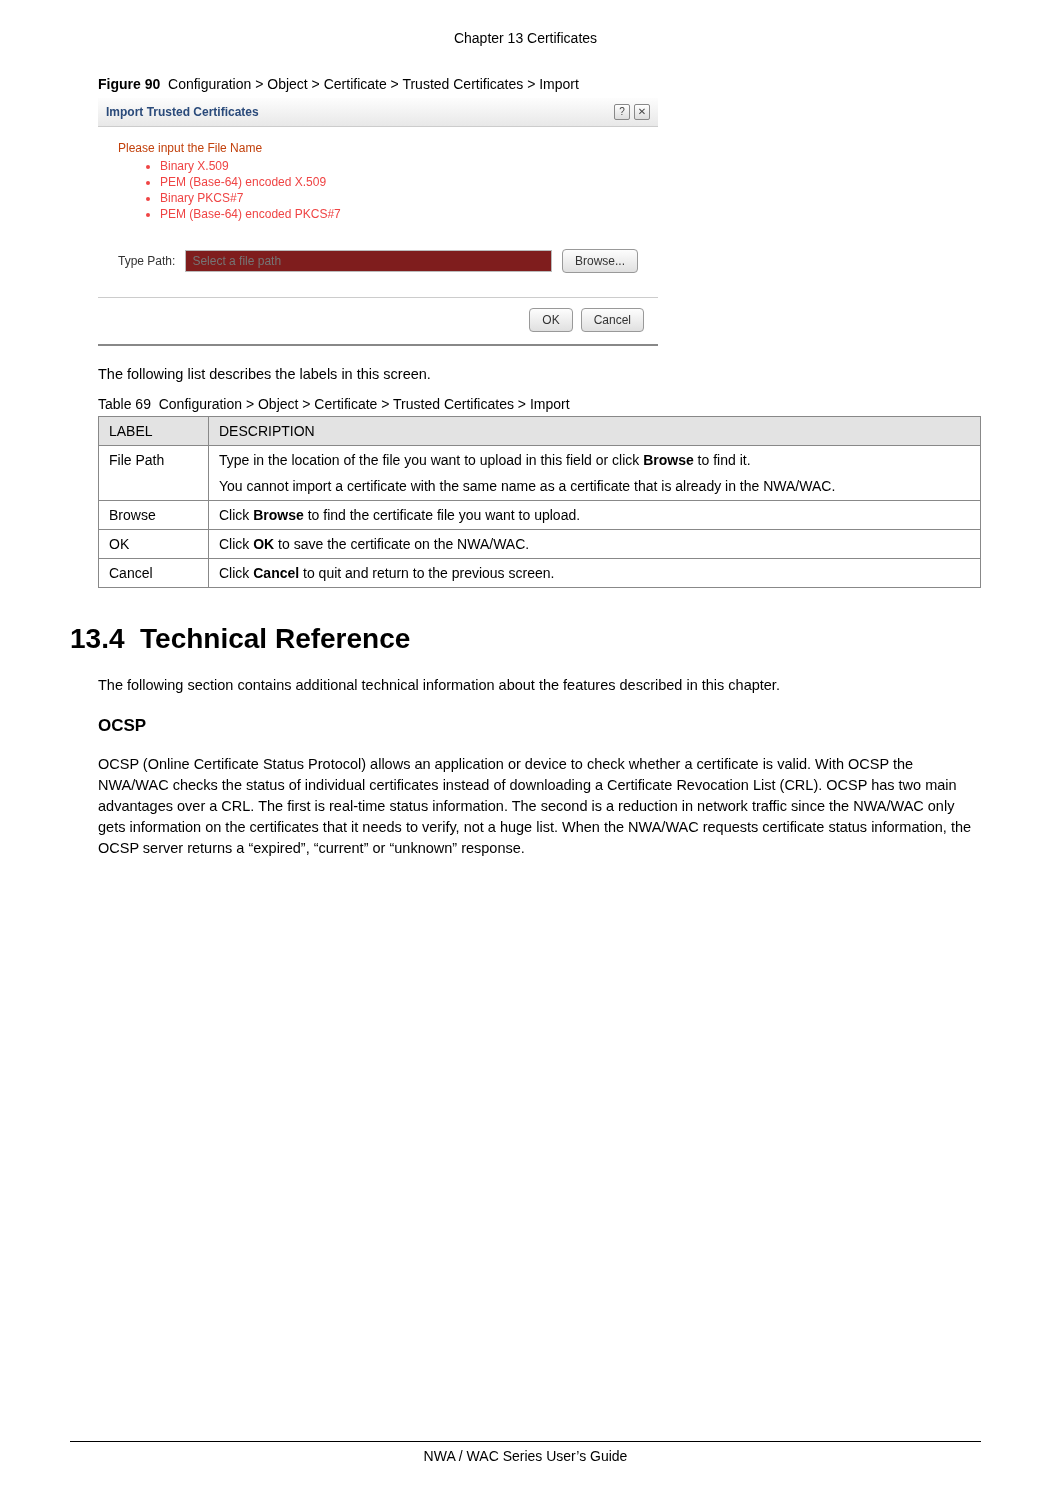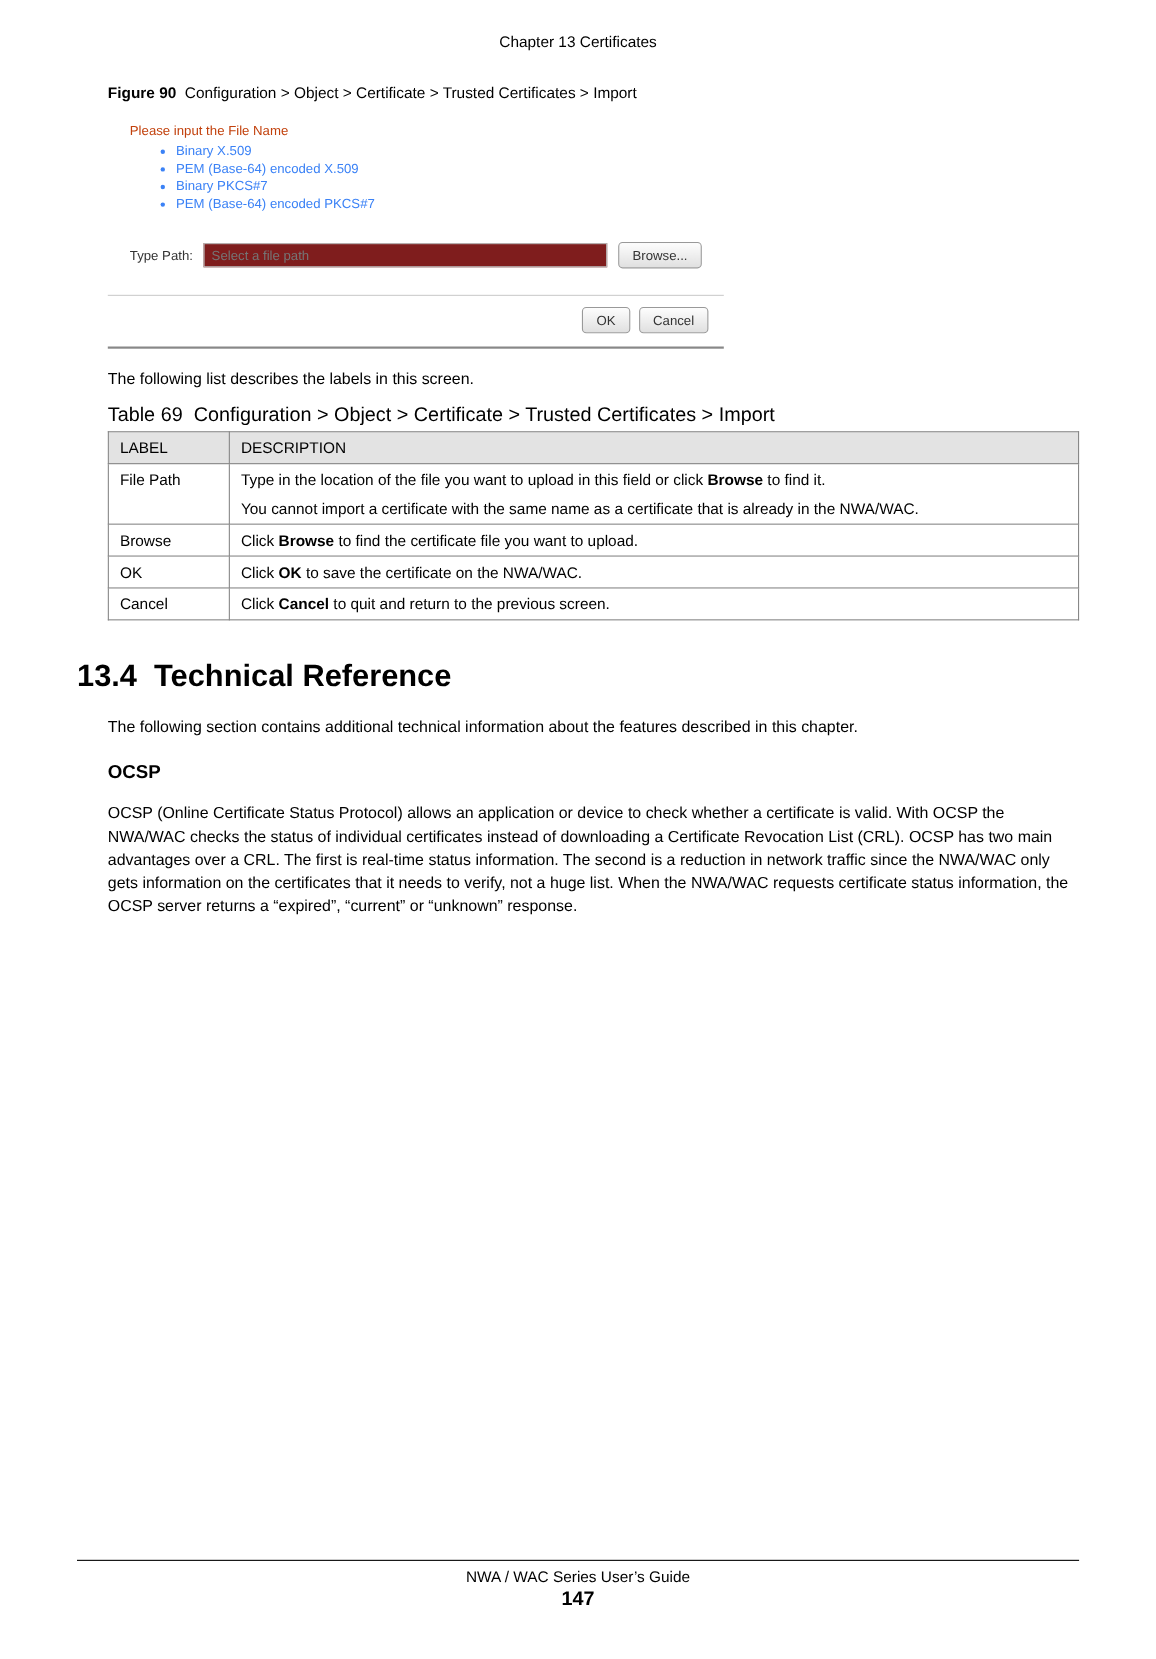--- a/index.html
+++ b/index.html
@@ -68,21 +68,21 @@
     .dialog-body {
       padding: 14px 20px 8px 20px;
     }
     .dialog-prompt {
       color: #c2410c;
       margin-bottom: 4px;
     }
     .format-list {
       list-style: disc;
       margin-left: 42px;
-      color: #3b82f6;
+      color: #ef4444;
     }
     .format-list li {
       margin-bottom: 2px;
     }
     .filepath-row {
       display: flex;
       align-items: center;
       gap: 10px;
       margin-top: 28px;
       margin-bottom: 10px;
@@ -119,21 +119,21 @@
       display: flex;
       justify-content: flex-end;
       gap: 8px;
       padding: 10px 14px 12px 0;
     }
     .intro-text {
       font-size: 14.5px;
       margin: 20px 0 14px 28px;
     }
     .table-caption {
-      font-size: 18px;
+      font-size: 14px;
       margin-left: 28px;
       margin-bottom: 4px;
     }
     .desc-table {
       width: calc(100% - 28px);
       margin-left: 28px;
       border-collapse: collapse;
       font-size: 14px;
     }
     .desc-table th, .desc-table td {
@@ -193,20 +193,27 @@
 </head>
 <body>
 
 <div class="chapter-header">Chapter 13 Certificates</div>
 
 <div class="figure-caption">
   <span class="fig-label">Figure 90</span>&nbsp;&nbsp;<span>Configuration &gt; Object &gt; Certificate &gt; Trusted Certificates &gt; Import</span>
 </div>
 
 <div class="dialog-figure">
+  <div class="dialog-titlebar">
+    <span class="title">Import Trusted Certificates</span>
+    <div class="title-icons">
+      <span class="title-icon-btn">?</span>
+      <span class="title-icon-btn">✕</span>
+    </div>
+  </div>
   <div class="dialog-body">
     <div class="dialog-prompt">Please input the File Name</div>
     <ul class="format-list">
       <li>Binary X.509</li>
       <li>PEM (Base-64) encoded X.509</li>
       <li>Binary PKCS#7</li>
       <li>PEM (Base-64) encoded PKCS#7</li>
     </ul>
     <div class="filepath-row">
       <label>Type Path:</label>
@@ -268,14 +275,13 @@
 </h2>
 
 <p class="body-para">The following section contains additional technical information about the features described in this chapter.</p>
 
 <h3 class="sub-heading">OCSP</h3>
 
 <p class="body-para">OCSP (Online Certificate Status Protocol) allows an application or device to check whether a certificate is valid. With OCSP the NWA/WAC checks the status of individual certificates instead of downloading a Certificate Revocation List (CRL). OCSP has two main advantages over a CRL. The first is real-time status information. The second is a reduction in network traffic since the NWA/WAC only gets information on the certificates that it needs to verify, not a huge list. When the NWA/WAC requests certificate status information, the OCSP server returns a “expired”, “current” or “unknown” response.</p>
 
 <div class="footer-area">
   <div class="footer-guide">NWA / WAC Series User’s Guide</div>
-  <div class="footer-page">147</div>
 </div>
 
 </body></html>

